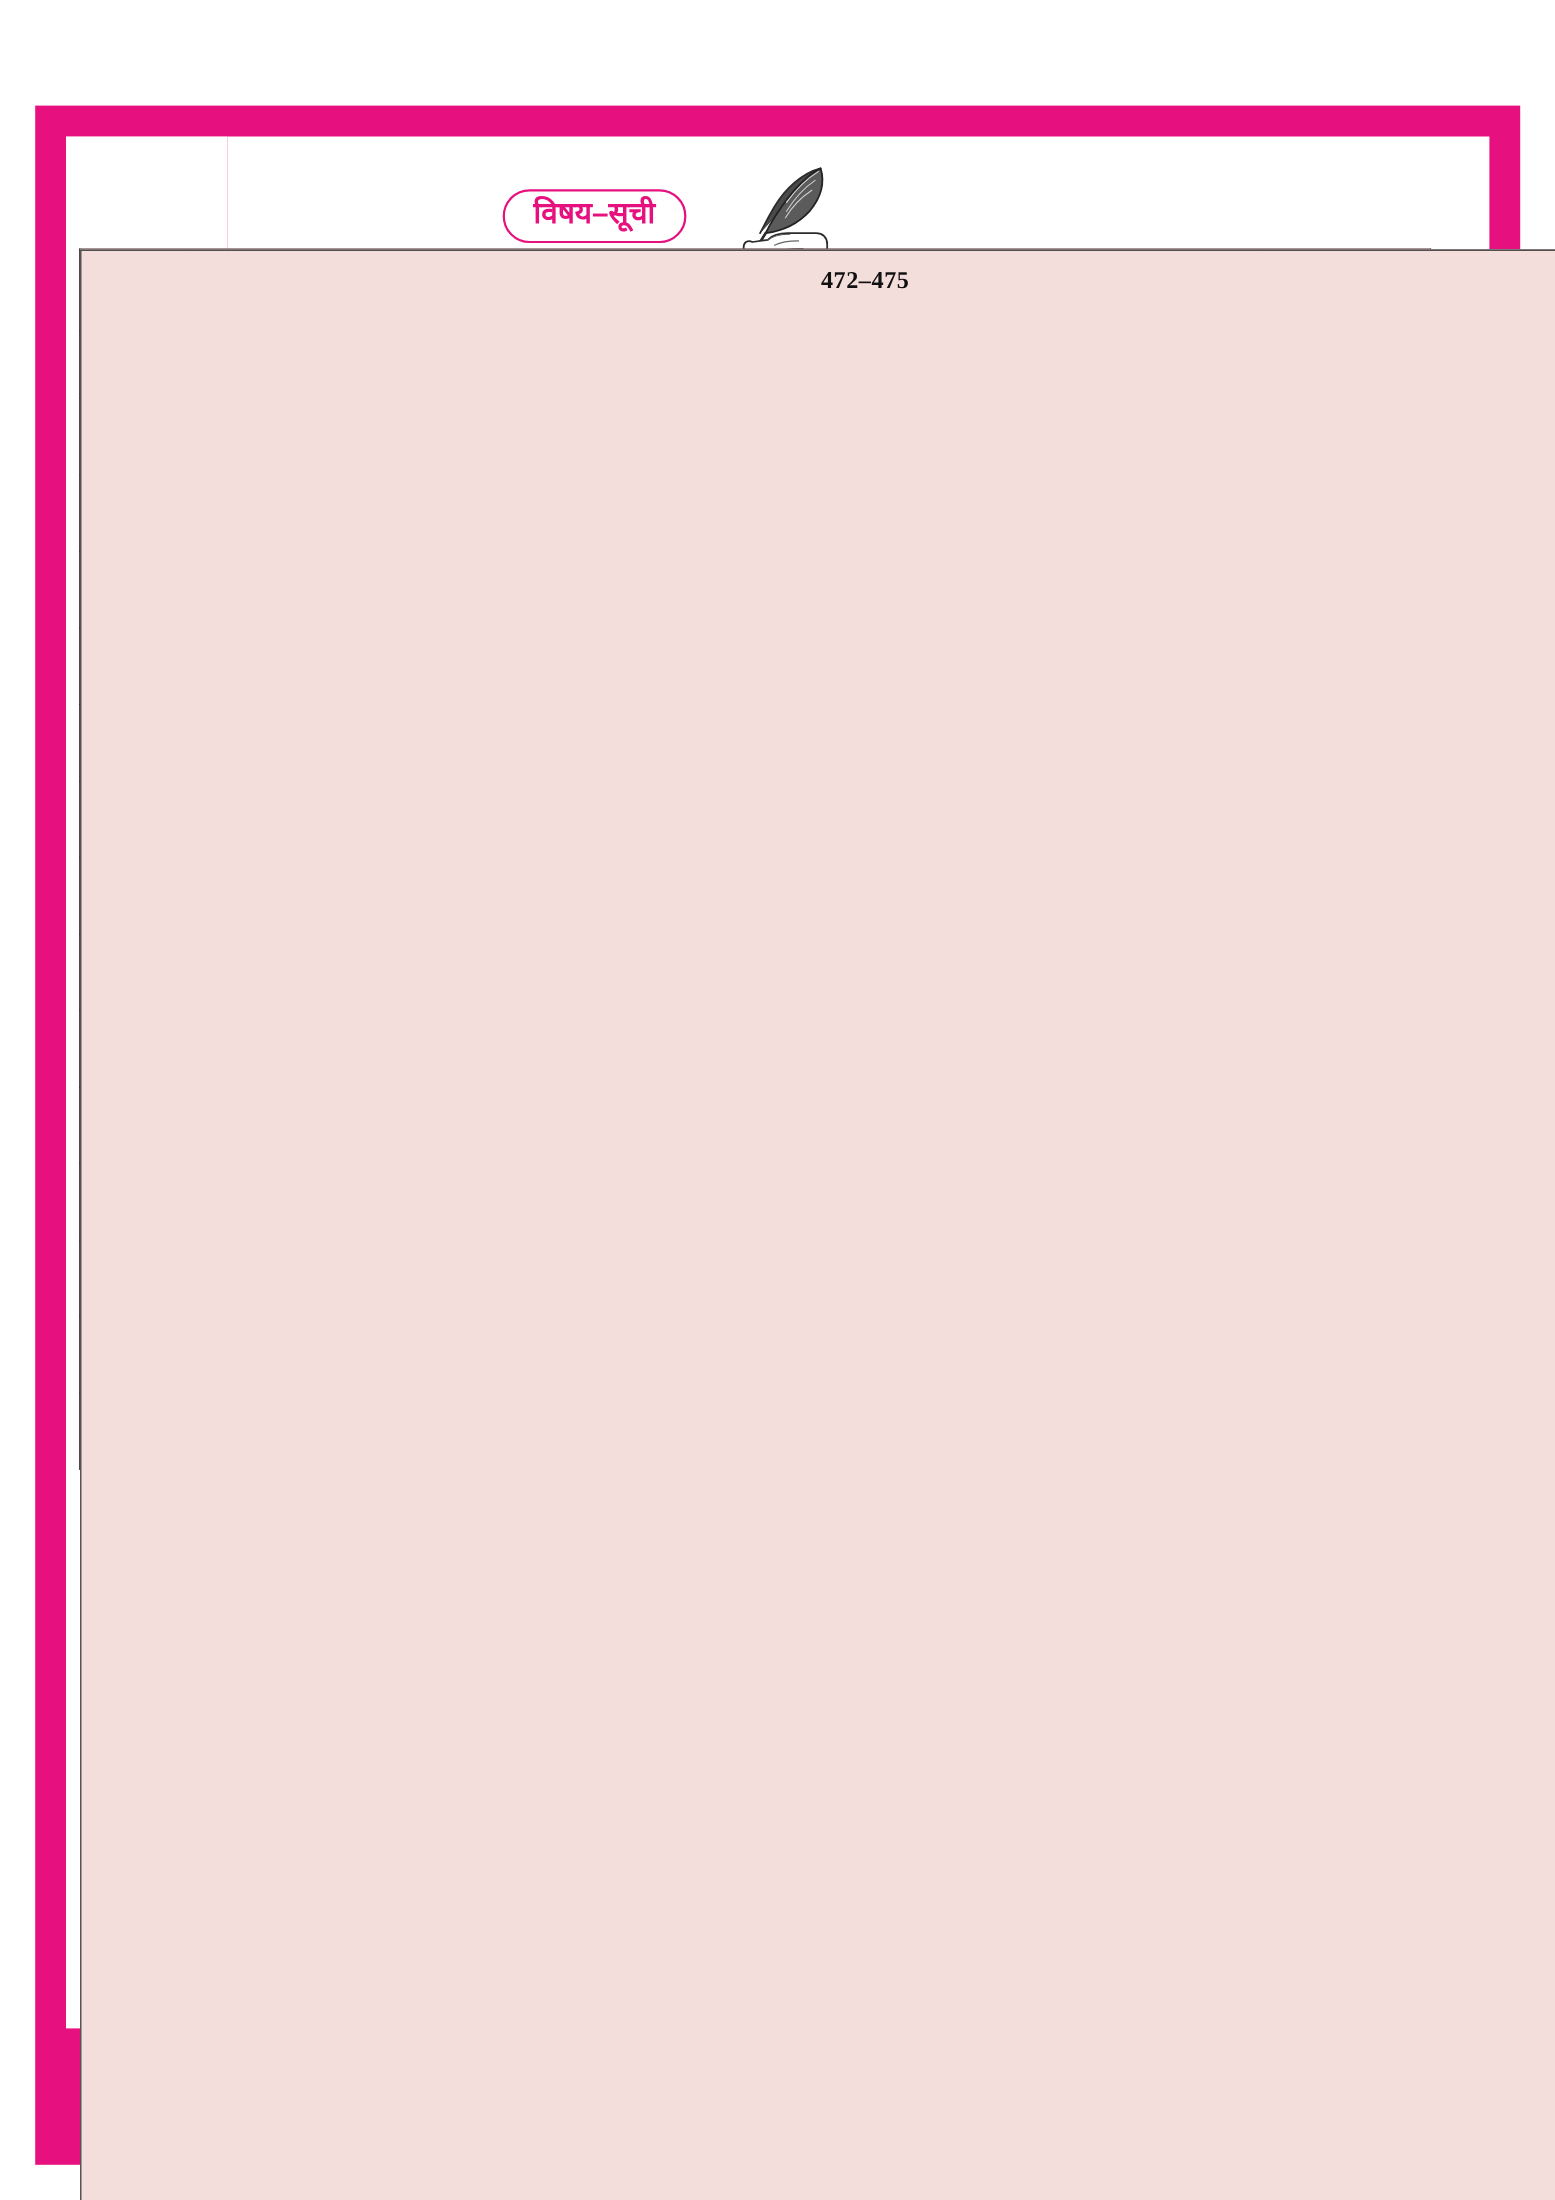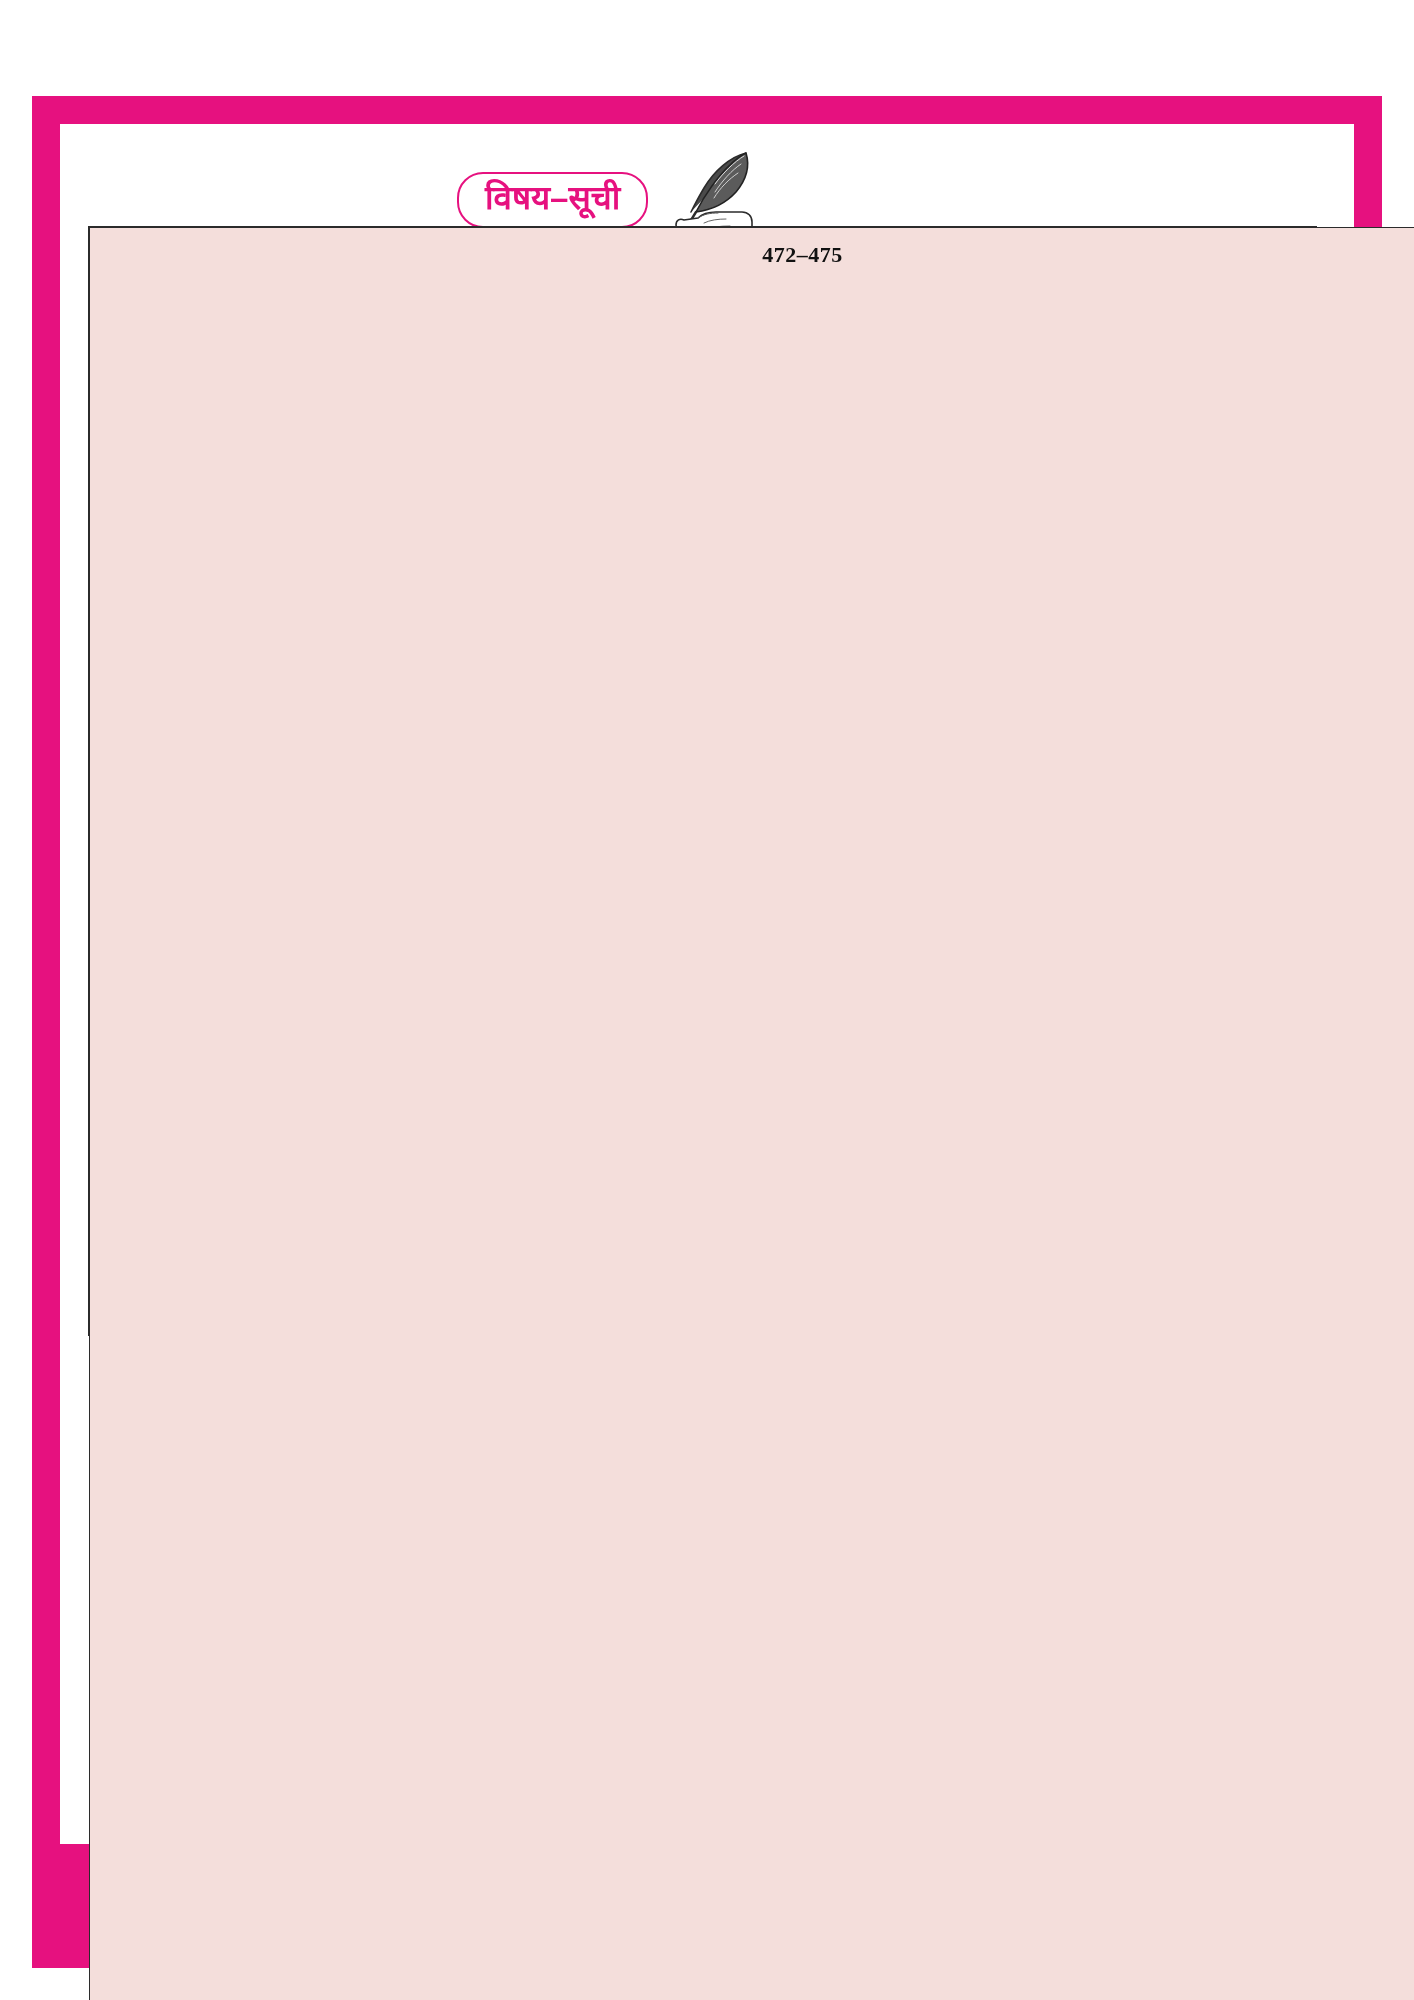--- a/index.html
+++ b/index.html
@@ -61,40 +61,40 @@
     height: 130px;
   }
   .title-pill {
     position: absolute;
     left: 393px;
     top: 32px;
     padding: 5px 26px 9px 26px;
     border: 2px solid #e6117f;
     border-radius: 26px;
     color: #e6117f;
-    font-size: 33px;
+    font-size: 27px;
     font-weight: bold;
     font-family: "Liberation Sans", "DejaVu Sans", sans-serif;
     letter-spacing: 0px;
     line-height: 1.15;
     white-space: nowrap;
   }
   .quill {
     position: absolute;
     left: 596px;
     top: 0px;
     width: 110px;
     height: 110px;
   }
   .quill svg { display:block; }
 
   
   .toc-table {
     position: absolute;
-    left: 24px;
+    left: 8px;
     top: 96px;
     width: 1228px;
     border-collapse: collapse;
     table-layout: fixed;
     background: #fca5a5;
   }
   .toc-table td, .toc-table th {
     border: 1.6px solid #2b2b2b;
     vertical-align: middle;
     color: #111111;

